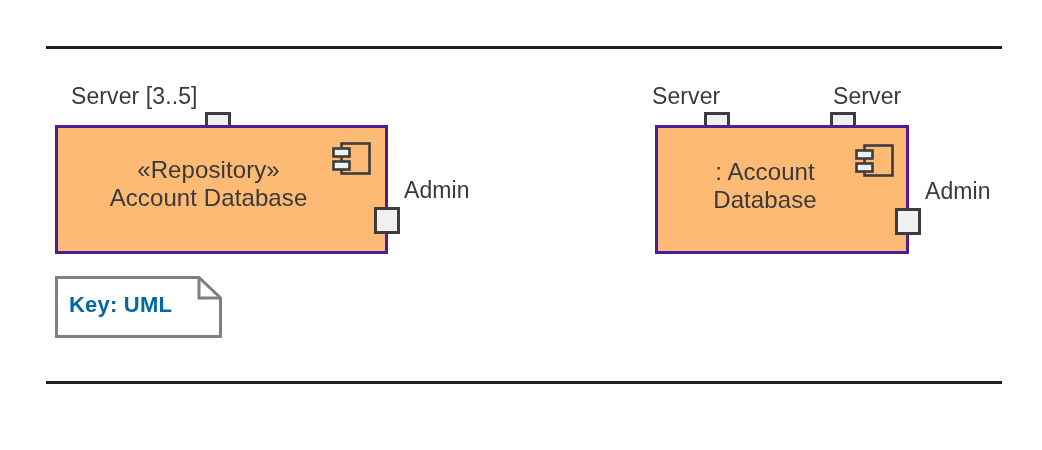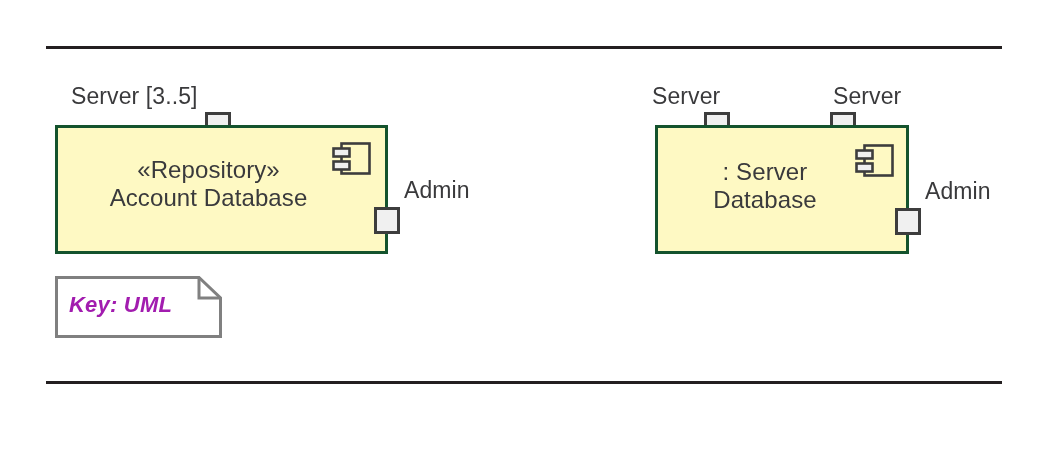--- a/index.html
+++ b/index.html
@@ -28,22 +28,22 @@
     height: 3px;
     background: #231f20;
   }
   .rule.top    { top: 46px; }
   .rule.bottom { top: 381px; }
 
   
   .component {
     position: absolute;
     box-sizing: border-box;
-    background: #fef9c3;
-    border: 3px solid #14532d;
+    background: #fdba74;
+    border: 3px solid #4c1d95;
   }
   .component.left  { left: 55px;  top: 125px; width: 333px; height: 129px; }
   .component.right { left: 655px; top: 125px; width: 254px; height: 129px; }
 
   
   .comp-label {
     position: absolute;
     left: 0;
     right: 0;
     text-align: center;
@@ -99,23 +99,22 @@
     top: 276px;
     width: 167px;
     height: 62px;
   }
   .note svg { display: block; }
   .note-text {
     position: absolute;
     left: 14px;
     top: 16px;
     font-size: 22px;
-    font-style: italic;
     font-weight: bold;
-    color: #a21caf;
+    color: #0369a1;
     white-space: nowrap;
     letter-spacing: 0.2px;
   }
 </style>
 </head>
 <body>
 
 <div id="figure">
 
   <div class="rule top"></div>
@@ -139,21 +138,21 @@
   <div class="port" style="left:374px; top:207px;"></div>
   <div class="port-label" style="left:404px; top:177px;">Admin</div>
 
   <div class="port" style="left:704px; top:112px;"></div>
   <div class="port-label" style="left:652px; top:83px;">Server</div>
 
   <div class="port" style="left:830px; top:112px;"></div>
   <div class="port-label" style="left:833px; top:83px;">Server</div>
 
   <div class="component right">
-    <div class="comp-label">: Server
+    <div class="comp-label">: Account
 Database</div>
 
     <div class="comp-icon">
       <svg width="42" height="40" viewBox="0 0 42 40" xmlns="http://www.w3.org/2000/svg">
         <rect x="10.5" y="3.5" width="28" height="30" fill="none" stroke="#3d3d3d" stroke-width="2.6"></rect>
         <rect x="2.5" y="8.5" width="16" height="8" fill="#f0f0f0" stroke="#3d3d3d" stroke-width="2.6"></rect>
         <rect x="2.5" y="21.5" width="16" height="8" fill="#f0f0f0" stroke="#3d3d3d" stroke-width="2.6"></rect>
       </svg>
     </div>
   </div>

